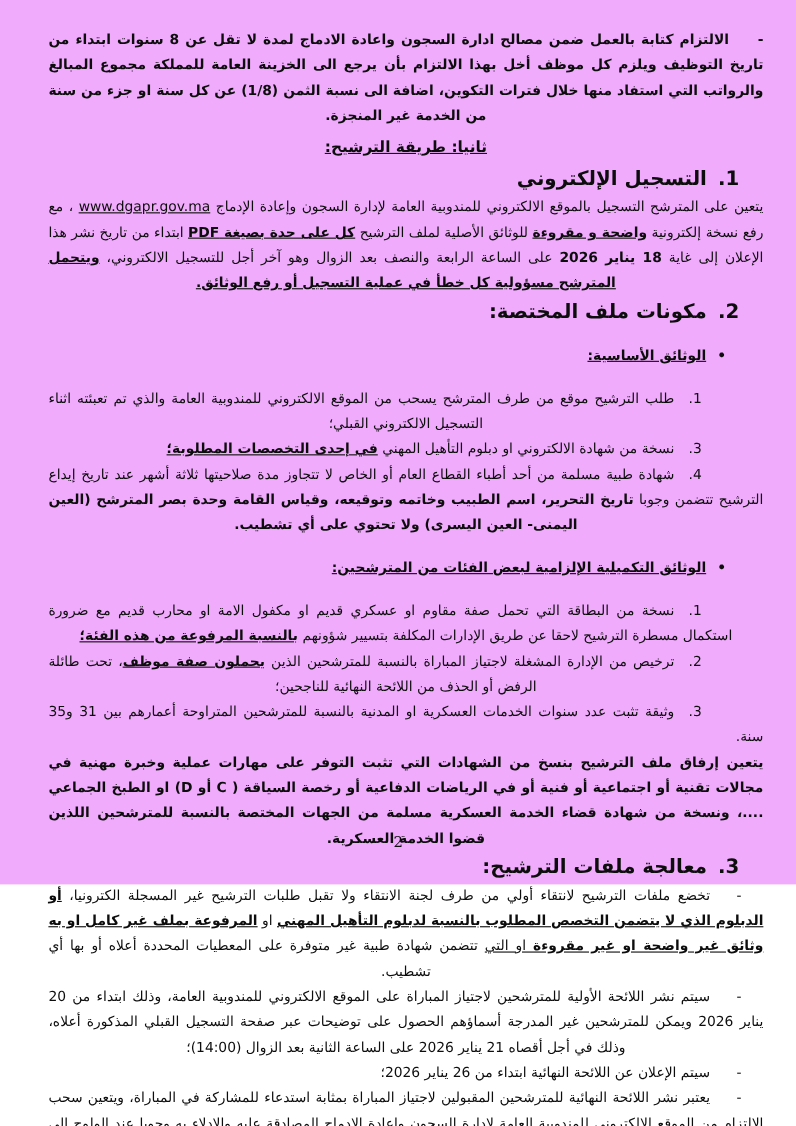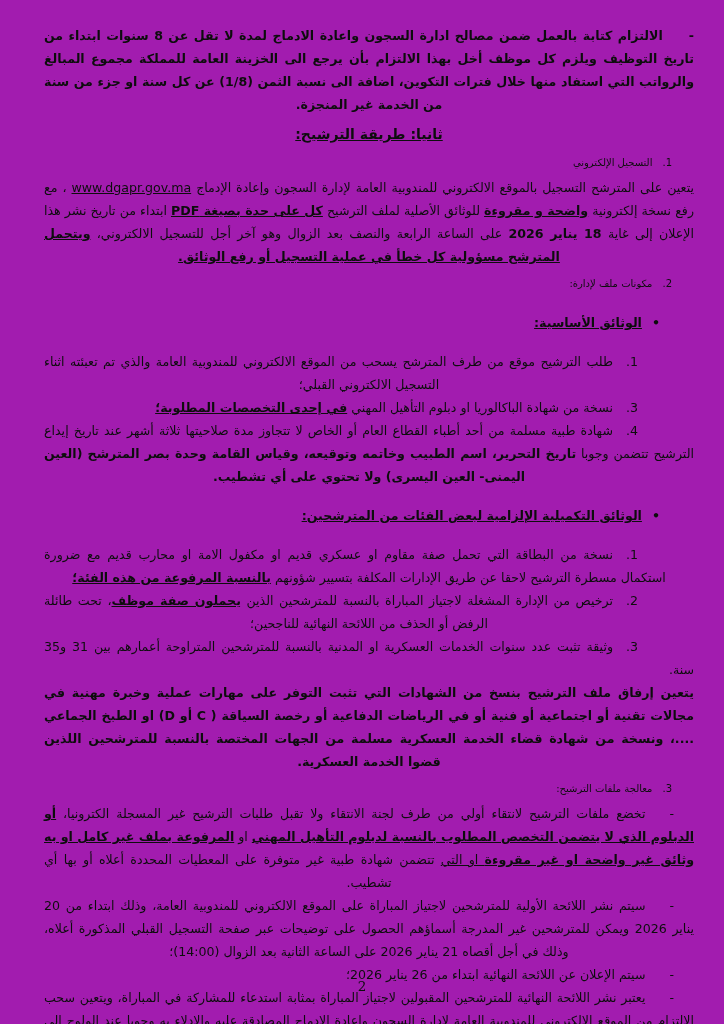--- a/index.html
+++ b/index.html
@@ -1,30 +1,30 @@
 <!DOCTYPE html>
 <html lang="ar"><head>
 <meta charset="utf-8">
 <style>
   html,body{margin:0;padding:0;}
   body{width:724px;height:1024px;background:#ffffff;}
   .page{
-    position:relative;box-sizing:border-box;width:724px;height:1024px;background:#a21caf;
+    position:relative;box-sizing:border-box;width:724px;height:804px;background:#f0abfc;
     padding:24px 30px 0 44px;direction:rtl;
     font-family:"DejaVu Sans",sans-serif;color:#0d0d0d;
     font-size:12.6px;line-height:23px;
   }
   p{margin:0;text-align:justify;}
   .b{font-weight:700;}
   .u{text-decoration:underline;}
   .clast{text-align-last:center;}
   .bold-block{font-weight:700;}
   .heading-center{text-align:center;text-align-last:center;font-weight:700;font-size:14px;margin:7px 0 5px;}
   .heading-center .t{text-decoration:underline;}
-  .sec-head{font-weight:400;font-size:10px;padding-right:22px;margin:4px 0 2px;text-align:left;text-align-last:right;}
+  .sec-head{font-weight:700;font-size:18px;padding-right:22px;margin:4px 0 2px;text-align:left;text-align-last:right;}
   .sec-head .mk{padding-left:10px;}
   .bullet-head{padding-right:34px;font-weight:700;margin:16px 0;text-align:right;text-align-last:right;}
   .bullet-head .mk{padding-left:10px;}
   .bullet-head .t{text-decoration:underline;}
   .mk{white-space:nowrap;}
   .li1{text-indent:0;}
   .li1 .mk{padding-left:26px;}
   .lin{text-indent:56px;}
   .lin .mk{padding-left:13px;}
   .li3{text-indent:20px;}
@@ -39,26 +39,26 @@
 <div class="page">
 
   <p class="li1 para clast bold-block"><span class="mk">-</span><span><span class="b">الالتزام كتابة بالعمل ضمن مصالح ادارة السجون واعادة الادماج لمدة لا تقل عن 8 سنوات ابتداء من تاريخ التوظيف ويلزم كل موظف أخل بهذا الالتزام بأن يرجع الى الخزينة العامة للمملكة مجموع المبالغ والرواتب التي استفاد منها خلال فترات التكوين، اضافة الى نسبة الثمن (1/8) عن كل سنة او جزء من سنة من الخدمة غير المنجزة.</span></span></p>
 
   <p class="heading-center"><span class="t">ثانيا: طريقة الترشيح:</span></p>
 
   <p class="sec-head"><span class="mk">1.</span><span>التسجيل الإلكتروني</span></p>
 
   <p class="clast"><span><span>يتعين على المترشح التسجيل بالموقع الالكتروني للمندوبية العامة لإدارة السجون وإعادة الإدماج </span></span><a class="url" dir="ltr">www.dgapr.gov.ma</a><span><span> ، مع رفع نسخة إلكترونية </span><span class="b u">واضحة و مقروءة</span><span> للوثائق الأصلية لملف الترشيح </span><span class="b u">كل على حدة بصيغة PDF</span><span> ابتداء من تاريخ نشر هذا الإعلان إلى غاية </span><span class="b">18 يناير 2026</span><span> على الساعة الرابعة والنصف بعد الزوال وهو آخر أجل للتسجيل الالكتروني، </span><span class="b u">ويتحمل المترشح مسؤولية كل خطأ في عملية التسجيل أو رفع الوثائق.</span></span></p>
 
-  <p class="sec-head"><span class="mk">2.</span><span>مكونات ملف لإدارة:</span></p>
+  <p class="sec-head"><span class="mk">2.</span><span>مكونات ملف المختصة:</span></p>
 
   <p class="bullet-head"><span class="mk">•</span><span class="t">الوثائق الأساسية:</span></p>
 
   <p class="lin clast"><span class="mk">1.</span><span><span>طلب الترشيح موقع من طرف المترشح يسحب من الموقع الالكتروني للمندوبية العامة والذي تم تعبئته اثناء التسجيل الالكتروني القبلي؛</span></span></p>
-  <p class="lin"><span class="mk">3.</span><span><span>نسخة من شهادة الباكالوريا او دبلوم التأهيل المهني </span><span class="b u">في إحدى التخصصات المطلوبة؛</span></span></p>
+  <p class="lin"><span class="mk">3.</span><span><span>نسخة من شهادة الالكتروني او دبلوم التأهيل المهني </span><span class="b u">في إحدى التخصصات المطلوبة؛</span></span></p>
   <p class="lin clast"><span class="mk">4.</span><span><span>شهادة طبية مسلمة من أحد أطباء القطاع العام أو الخاص لا تتجاوز مدة صلاحيتها ثلاثة أشهر عند تاريخ إيداع الترشيح تتضمن وجوبا </span><span class="b">تاريخ التحرير، اسم الطبيب وخاتمه وتوقيعه، وقياس القامة وحدة بصر المترشح (العين اليمنى- العين اليسرى) ولا تحتوي على أي تشطيب.</span></span></p>
 
   <p class="bullet-head"><span class="mk">•</span><span class="t">الوثائق التكميلية الإلزامية لبعض الفئات من المترشحين:</span></p>
 
   <p class="lin clast"><span class="mk">1.</span><span><span>نسخة من البطاقة التي تحمل صفة مقاوم او عسكري قديم او مكفول الامة او محارب قديم مع ضرورة استكمال مسطرة الترشيح لاحقا عن طريق الإدارات المكلفة بتسيير شؤونهم </span><span class="b u">بالنسبة المرفوعة من هذه الفئة؛</span></span></p>
   <p class="lin clast"><span class="mk">2.</span><span><span>ترخيص من الإدارة المشغلة لاجتياز المباراة بالنسبة للمترشحين الذين </span><span class="b u">يحملون صفة موظف</span><span>، تحت طائلة الرفض أو الحذف من اللائحة النهائية للناجحين؛</span></span></p>
   <p class="lin"><span class="mk">3.</span><span><span>وثيقة تثبت عدد سنوات الخدمات العسكرية او المدنية بالنسبة للمترشحين المتراوحة أعمارهم بين 31 و35 سنة.</span></span></p>
 
   <p class="clast"><span><span class="b">يتعين إرفاق ملف الترشيح بنسخ من الشهادات التي تثبت التوفر على مهارات عملية وخبرة مهنية في مجالات تقنية أو اجتماعية أو فنية أو في الرياضات الدفاعية أو رخصة السياقة ( C أو D) او الطبخ الجماعي ....، ونسخة من شهادة قضاء الخدمة العسكرية مسلمة من الجهات المختصة بالنسبة للمترشحين اللذين قضوا الخدمة العسكرية.</span></span></p>
 

